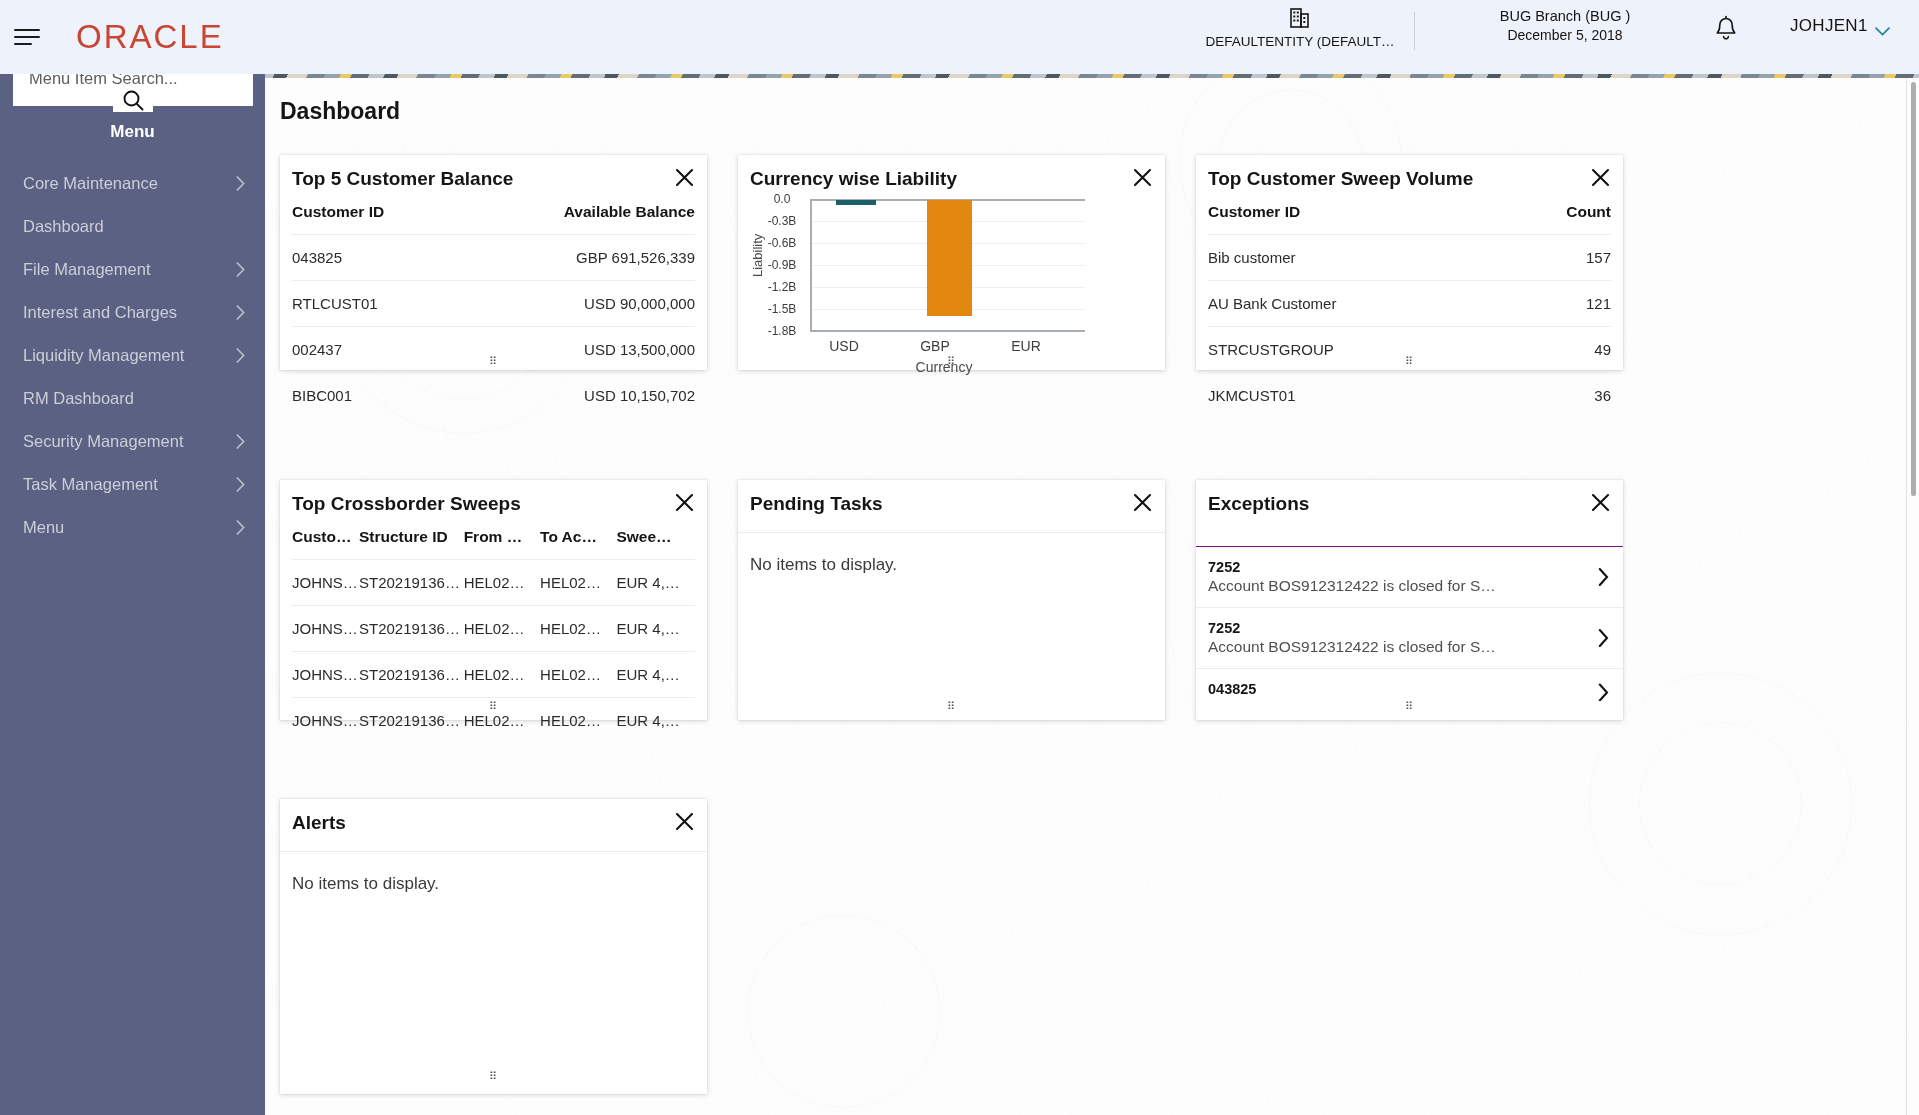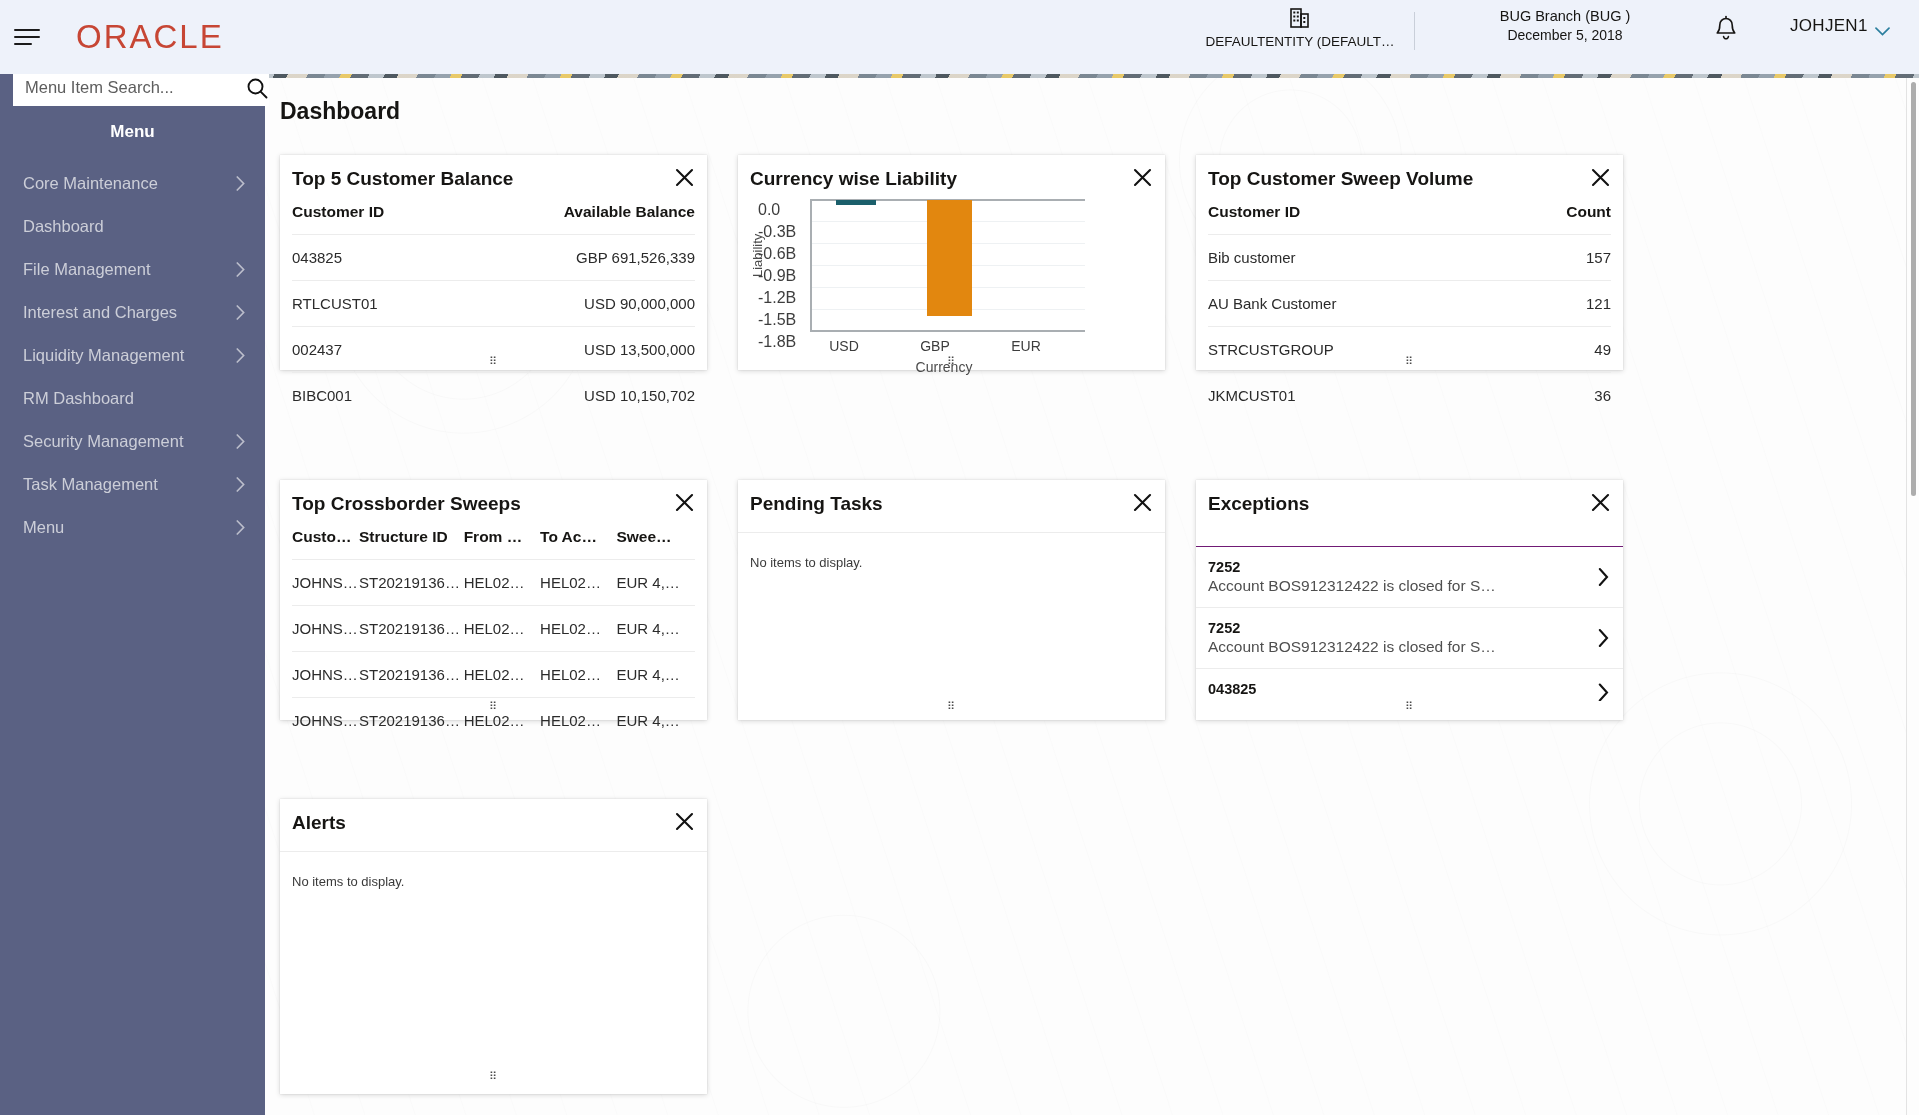--- a/index.html
+++ b/index.html
@@ -92,21 +92,21 @@
   .sidebar {
     position: absolute; top: 62px; left: 0;
     width: 265px; height: 1053px;
     background: #5a6183;
     z-index: 30;
   }
   .search-wrap {
     position: absolute; top: 7px; left: 13px;
     width: 240px; height: 37px;
     background: #ffffff;
-    display: flex; align-items: center;
+    display: flex; align-items: center; flex-direction: column;
   }
   .search-input {
     flex: 1; border: 0; outline: 0;
     font-size: 16.5px; color: #5b5b5b;
     padding-left: 12px;
     font-family: "Liberation Sans", sans-serif;
     background: transparent;
   }
   .search-input::placeholder { color: #5d5d5d; }
   .search-icon-btn {
@@ -226,33 +226,33 @@
     font-size: 15.5px; color: #4f4f4f; margin-top: 2px;
     white-space: nowrap; overflow: hidden; text-overflow: ellipsis;
   }
   .exc-arrow {
     position: absolute; right: 14px; top: 50%;
     transform: translateY(-50%);
     width: 11px; height: 19px;
   }
   .empty-msg {
     padding: 22px 12px 0 12px;
-    font-size: 13px; color: #3a3a3a;
+    font-size: 17px; color: #3a3a3a;
   }
 
   
   .chart-area { position: absolute; left: 10px; top: 44px; width: 330px; height: 215px; }
   .axis-ylabel {
     position: absolute; left: 2px; top: 78px;
     transform: rotate(-90deg); transform-origin: left top;
     font-size: 13px; color: #4b4b4b; white-space: nowrap;
   }
   .ytick {
-    position: absolute; right: 0; width: 48px; text-align: left;
-    font-size: 16px; color: #3d3d3d; margin-top: 9px;
+    position: absolute; right: 0; width: 48px; text-align: center;
+    font-size: 12px; color: #3d3d3d;
   }
   .xtick { position: absolute; font-size: 14px; color: #3d3d3d; text-align: center; }
   .axis-xlabel {
     position: absolute; width: 100%; text-align: center;
     font-size: 14px; color: #4b4b4b;
   }
   .plot { position: absolute; }
   .gridline { position: absolute; height: 1px; background: #eef1f3; width: 100%; }
   .gridline.top { background: #a9aeb2; height: 1.6px; }
   .axis-line-y { position: absolute; width: 1.6px; background: #a9aeb2; }

